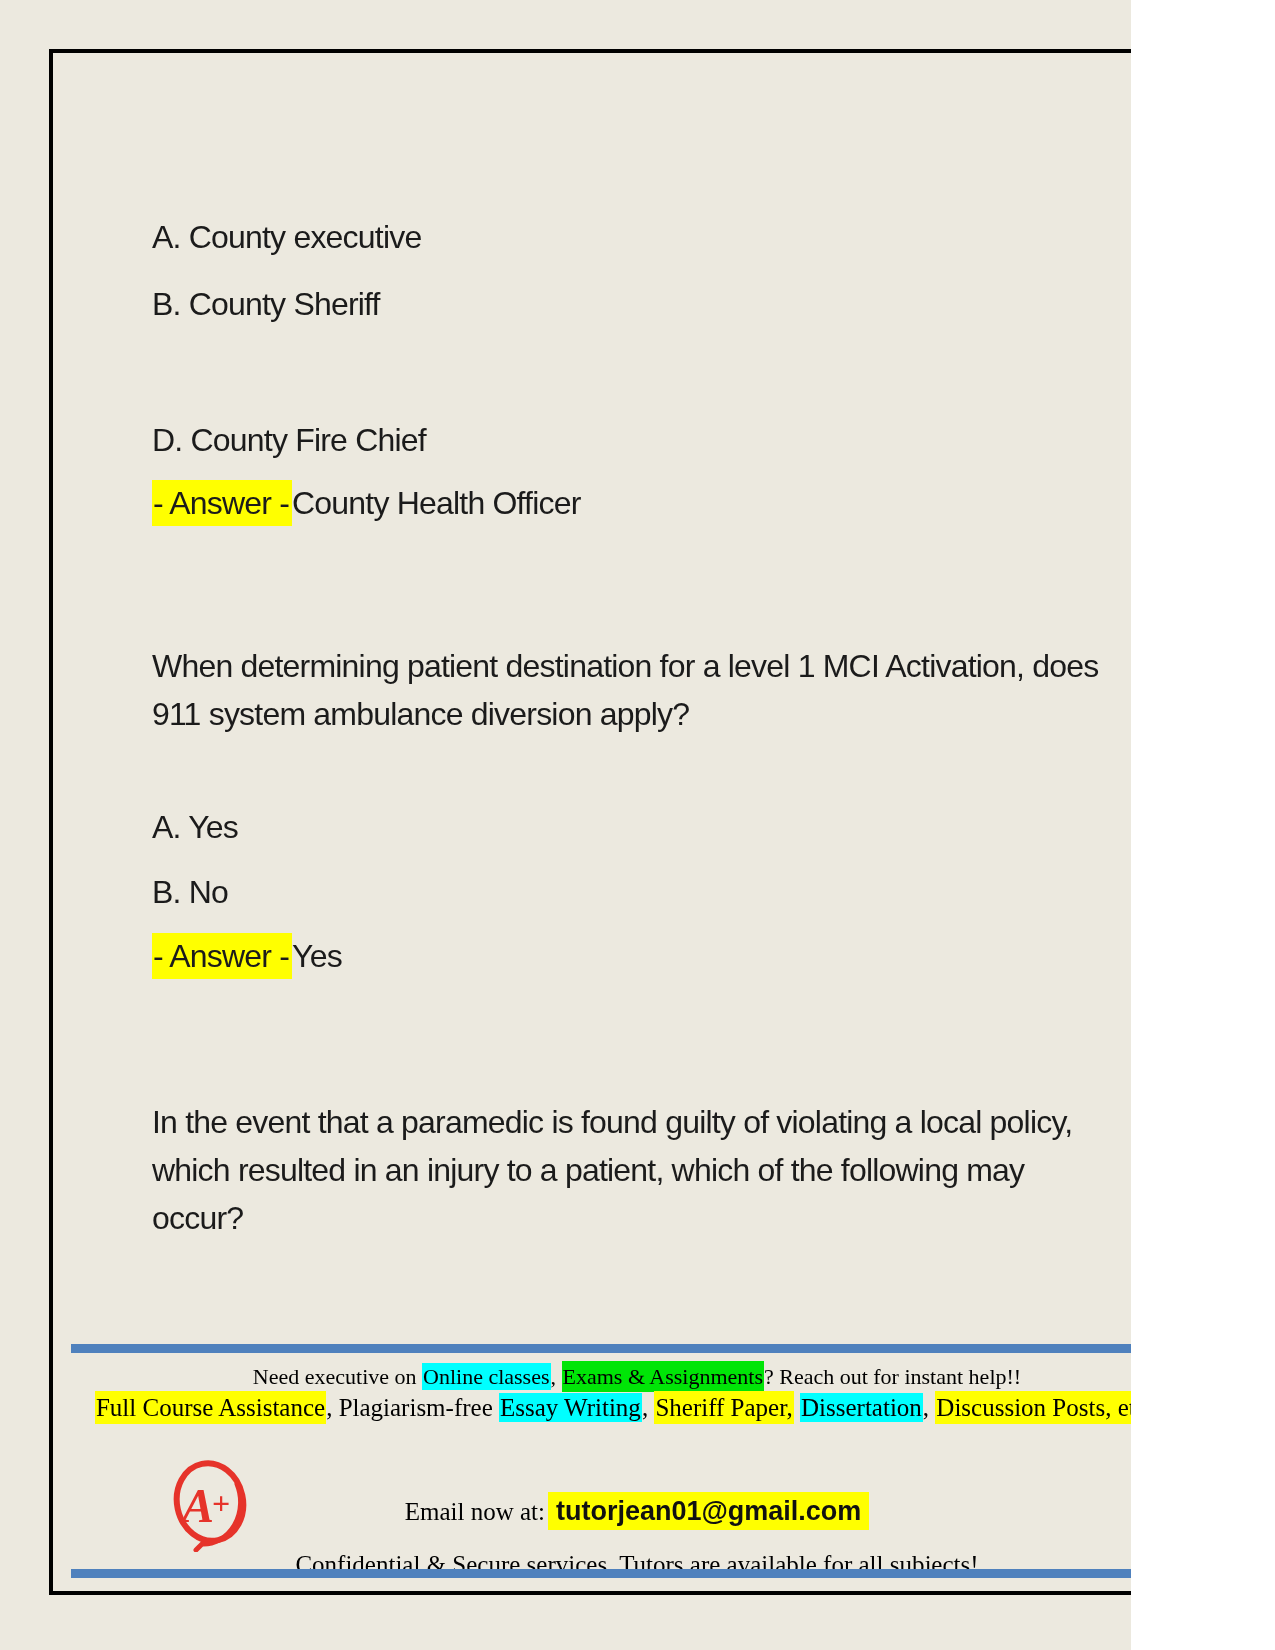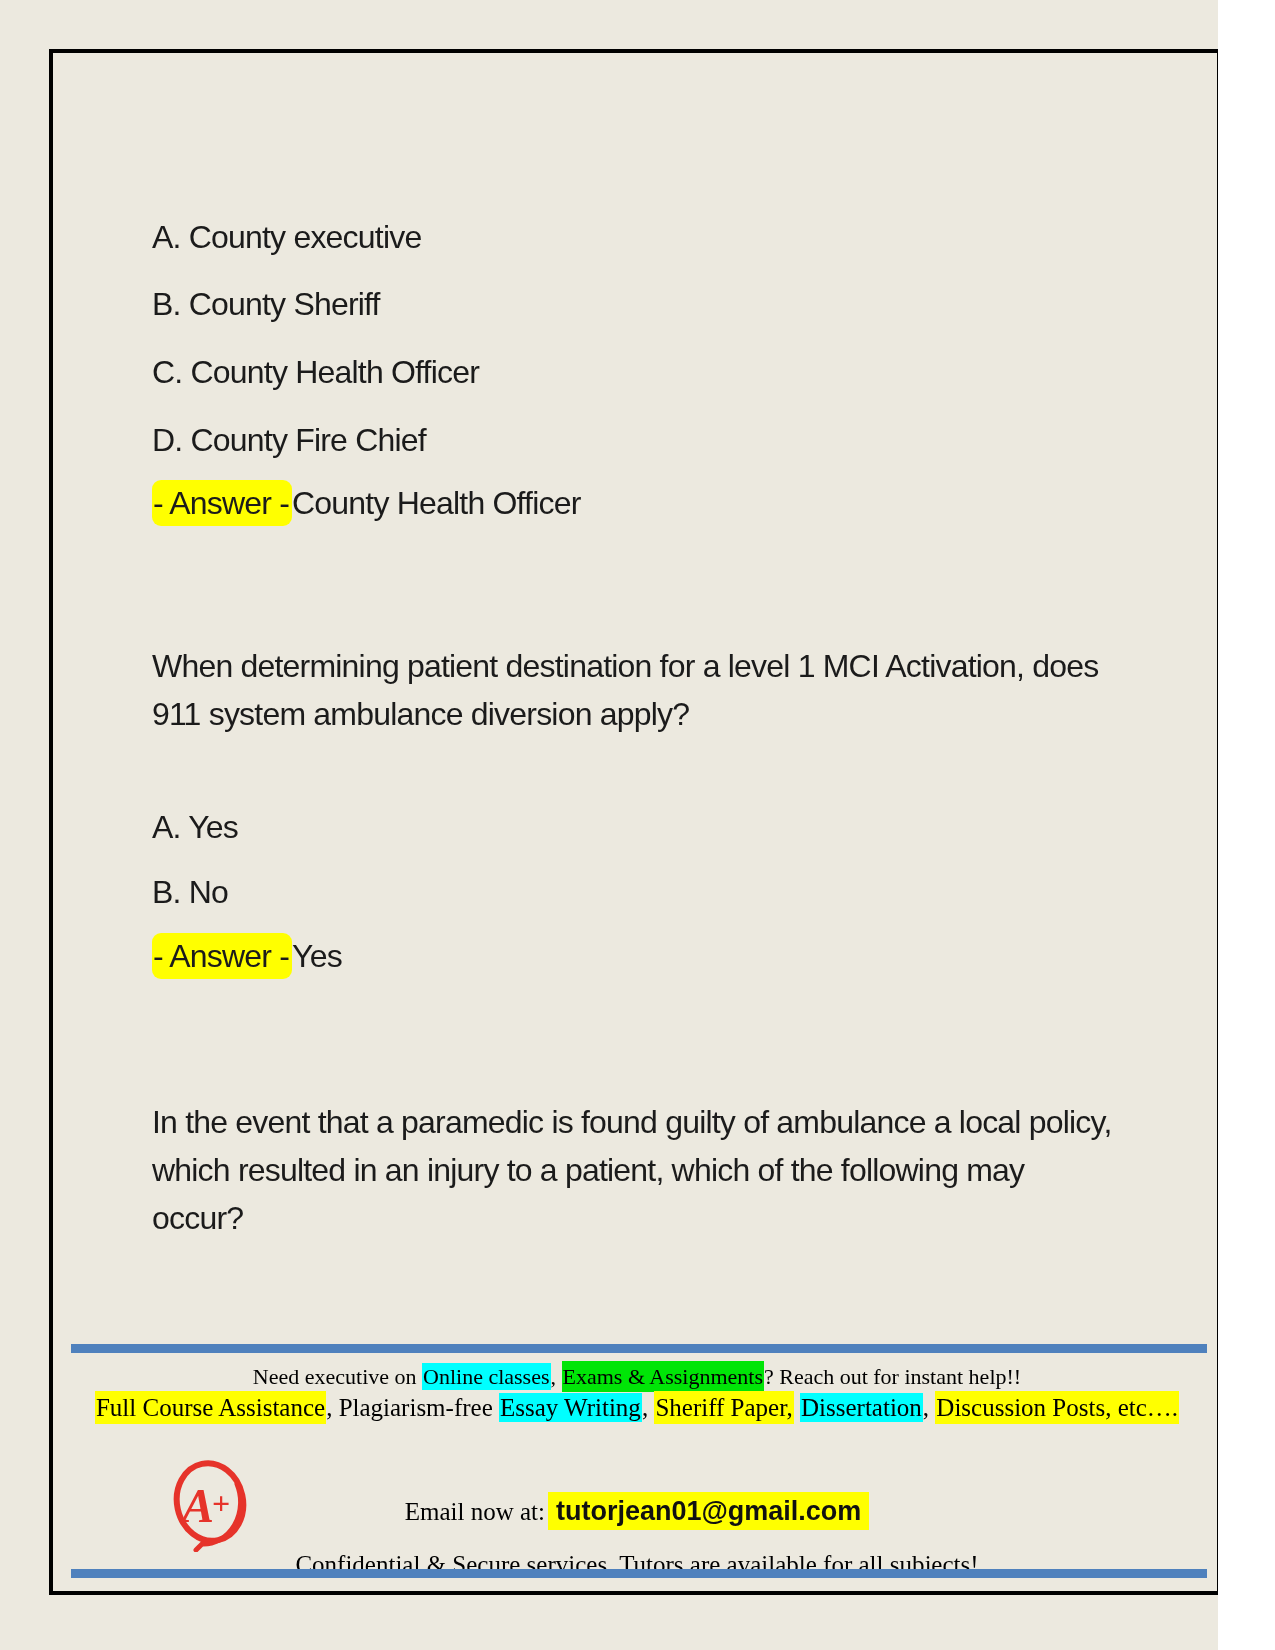--- a/index.html
+++ b/index.html
@@ -1,18 +1,18 @@
 <!DOCTYPE html>
 <html style="--page_bg: #ece9df; --border: #000000; --text: #1b1b1b; --divider_blue: #4f81bd; --highlight_yellow: #ffff00; --highlight_cyan: #00ffff; --highlight_green: #00e507; --logo_red: #e6332a;"><head>
 <meta charset="utf-8">
 <style>
   html, body { margin: 0; padding: 0; }
   .canvas {
     position: relative;
-    width: 1218px;
+    width: 1131px;
     height: 1650px;
     background: var(--page_bg, #ece9df);
     font-family: "Liberation Sans", sans-serif;
     overflow: hidden;
   }
   .page-border {
     position: absolute;
     left: 49px; top: 49px;
     width: 1172px; height: 1546px;
     border: 4px solid var(--border, #000);
@@ -33,21 +33,20 @@
     font-size: 32px;
     line-height: 48px;
     letter-spacing: -0.8px;
     color: var(--text, #1b1b1b);
     white-space: nowrap;
     margin-top: 20px;
   }
   .hl-answer {
     background: var(--highlight_yellow, #ffff00);
     padding: 5px 3px 5px 1px;
-    border-radius: 9px;
   }
   .divider {
     position: absolute;
     left: 71px;
     width: 1136px;
     height: 9px;
     background: var(--divider_blue, #4f81bd);
   }
   .f-line {
     position: absolute;
@@ -86,34 +85,33 @@
 </style>
 </head>
 <body>
 
 <div class="canvas">
 
   <div class="page-border"></div>
 
   <div class="opt" style="top:216px">A. County executive</div>
   <div class="opt" style="top:283px">B. County Sheriff</div>
-  <div class="opt" style="top:351px">C. County Health Officer</div>
   <div class="opt" style="top:419px">D. County Fire Chief</div>
   <div class="ansline" style="top:482px"><span class="hl-answer">- Answer -</span><span>County Health Officer</span></div>
 
   <div class="para" style="top:622px">
     <div>When determining patient destination for a level 1 MCI Activation, does</div>
     <div>911 system ambulance diversion apply?</div>
   </div>
   <div class="opt" style="top:806px">A. Yes</div>
   <div class="opt" style="top:871px">B. No</div>
   <div class="ansline" style="top:935px"><span class="hl-answer">- Answer -</span><span>Yes</span></div>
 
   <div class="para" style="top:1078px">
-    <div>In the event that a paramedic is found guilty of ambulance a local policy,</div>
+    <div>In the event that a paramedic is found guilty of violating a local policy,</div>
     <div>which resulted in an injury to a patient, which of the following may</div>
     <div>occur?</div>
   </div>
 
   <div class="divider" style="top:1344px"></div>
 
   <div class="f-line f1" style="top:1364px"><span>Need executive on </span><span class="hl-c">Online classes</span><span>, </span><span class="hl-g">Exams &amp; Assignments</span><span>? Reach out for instant help!!</span></div>
 
   <div class="f-line f2" style="top:1394px"><span class="hl-y">Full Course Assistance</span><span>, Plagiarism-free </span><span class="hl-c">Essay Writing</span><span>, </span><span class="hl-y">Sheriff Paper,</span><span> </span><span class="hl-c">Dissertation</span><span>, </span><span class="hl-y">Discussion Posts, etc….</span></div>
 

